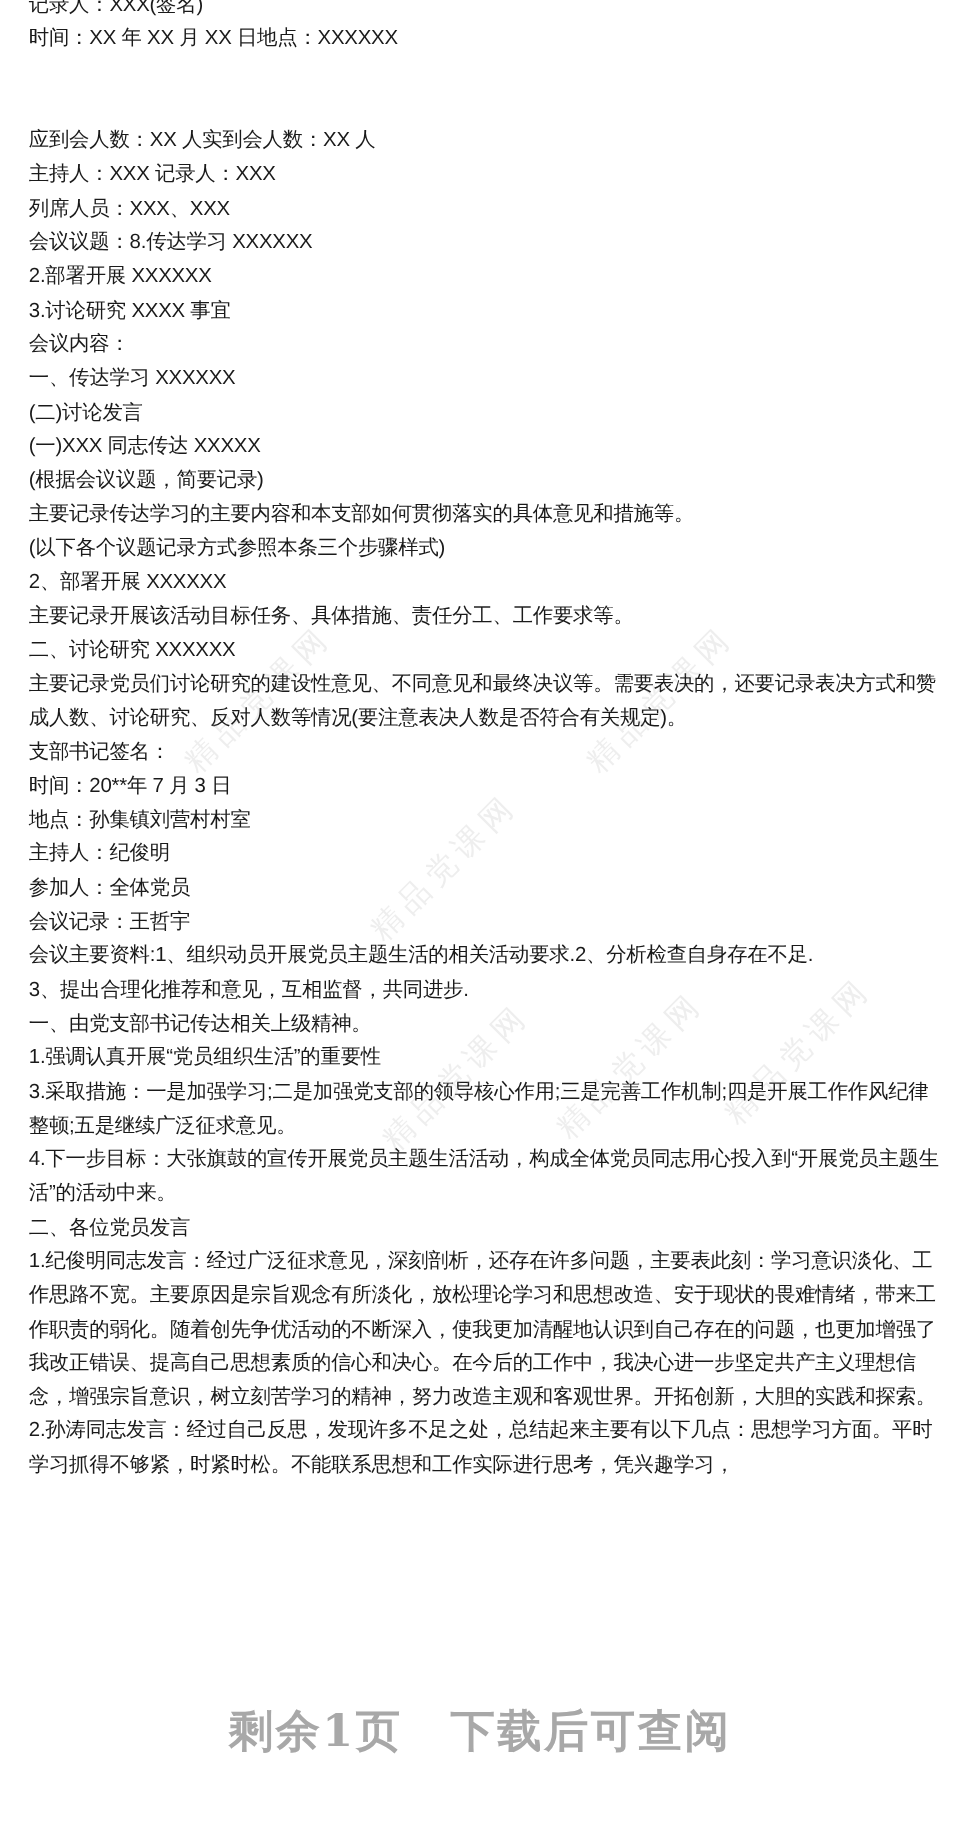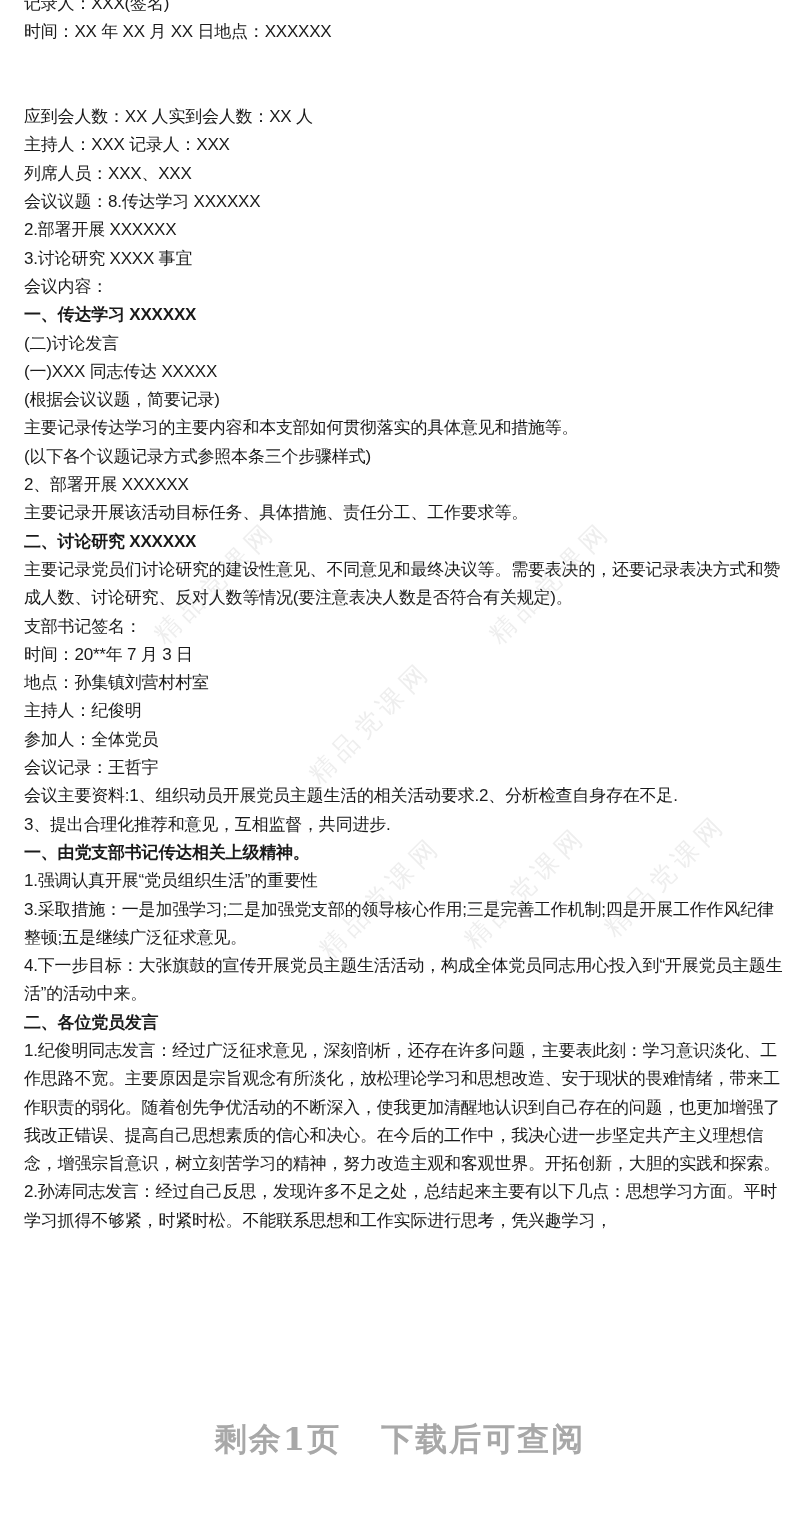--- a/index.html
+++ b/index.html
@@ -22,40 +22,40 @@
       width: 760px;
       font-size: 17px;
       line-height: 28.3px;
       letter-spacing: -0.2px;
     }
     .line {
       display: block;
       white-space: pre-wrap;
       word-break: break-all;
     }
-    .bold { font-weight: bold; }
+    .bold { font-weight: normal; }
     .gap { height: 56.6px; }
     .watermark {
       position: absolute;
       color: rgba(160,160,160,0.18);
       font-size: 26px;
       letter-spacing: 6px;
       transform: rotate(-45deg);
       transform-origin: center;
       white-space: nowrap;
       pointer-events: none;
       font-family: "DejaVu Sans", sans-serif;
     }
     .footer {
       position: absolute;
       left: 0;
       top: 1418px;
       width: 800px;
       text-align: center;
-      font-size: 32px;
+      font-size: 37px;
       font-weight: bold;
       color: #a8a8a8;
       font-family: "DejaVu Serif", serif;
       letter-spacing: 2px;
     }
     .footer .sep { display: inline-block; width: 40px; }
   </style>
 </head>
 <body>
 

